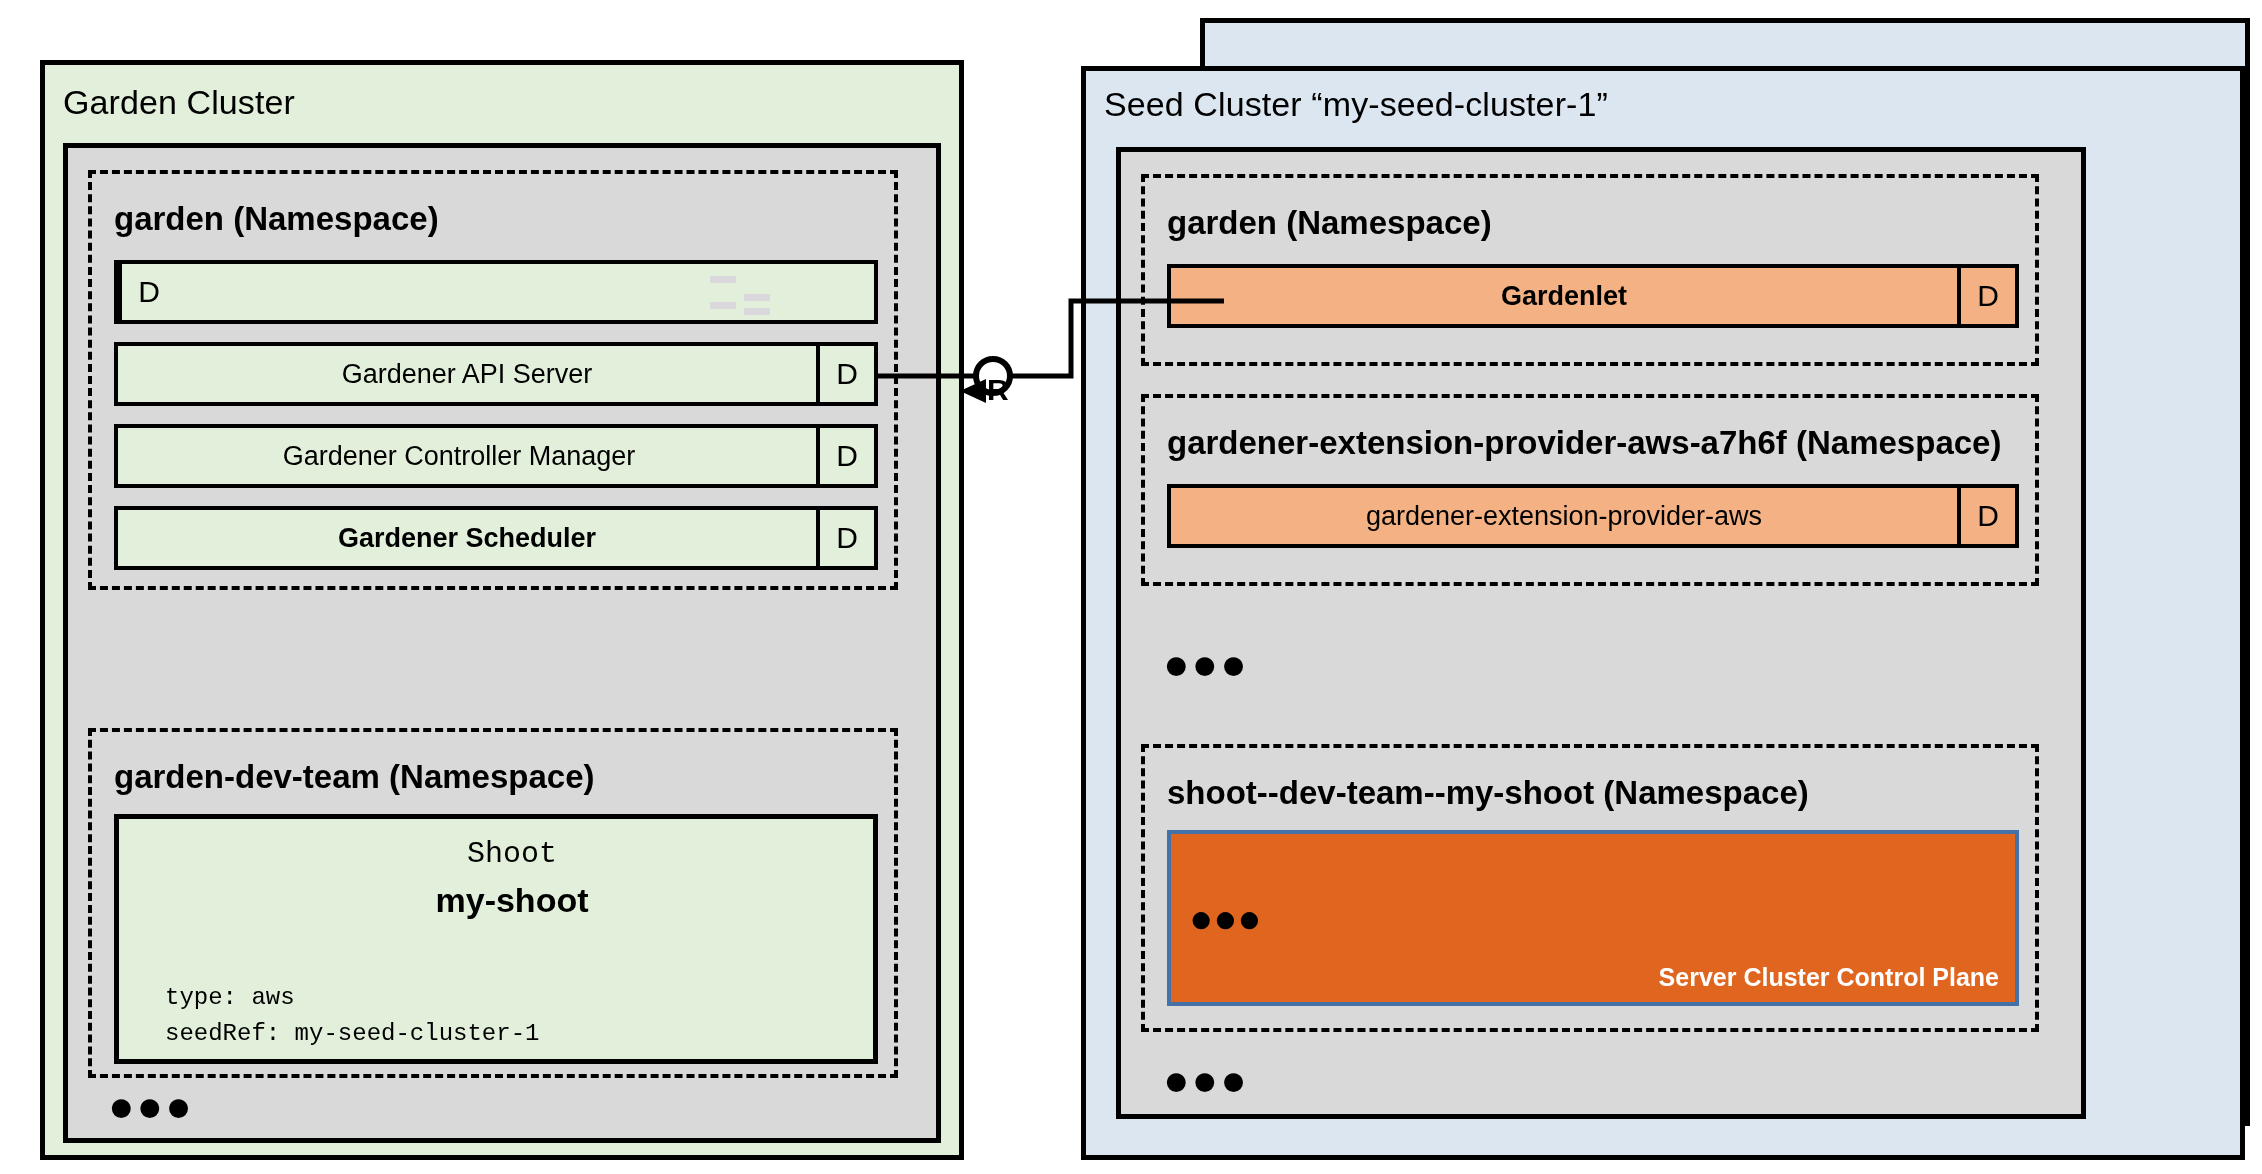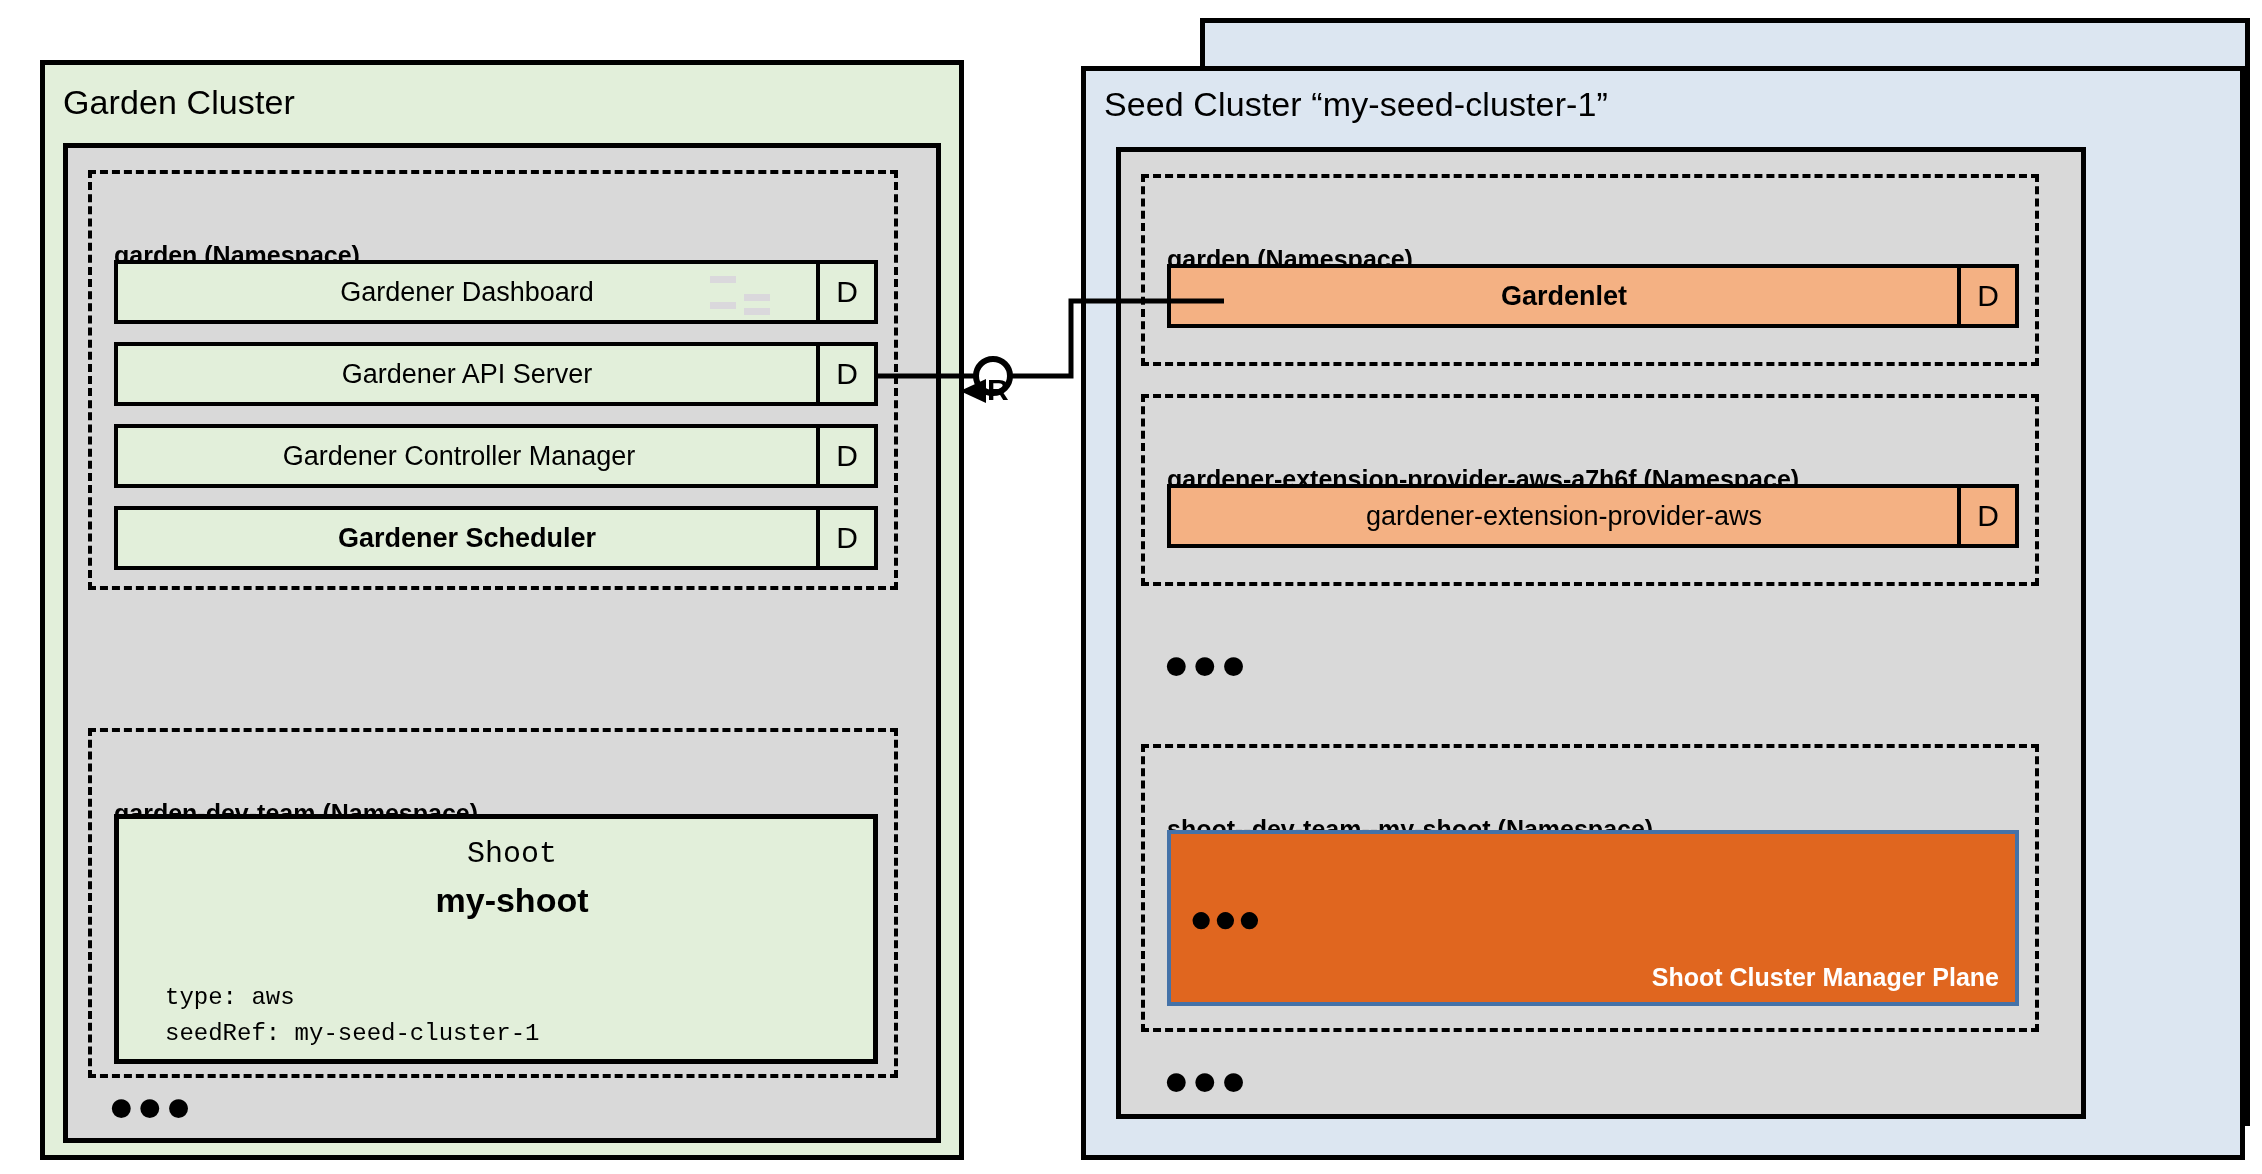--- a/index.html
+++ b/index.html
@@ -39,25 +39,24 @@
     border: 5px solid #000000;
     background: #d9d9d9;
   }
 
   .ns {
     border: 4px dashed #000000;
     background: transparent;
   }
   .ns-title {
     position: absolute;
-    font-size: 25px;
-    font-weight: bold;
-    white-space: nowrap;
-    color: #000;
-    margin-top: 41px;
+    font-size: 33px;
+    font-weight: bold;
+    white-space: nowrap;
+    color: #000;
   }
 
   .comp {
     border: 4px solid #000000;
     display: flex;
     align-items: stretch;
   }
   .comp-label {
     flex: 1 1 auto;
     display: flex;
@@ -169,21 +168,20 @@
   <div class="abs cluster" style="left:40px; top:60px; width:924px; height:1100px; background:#e2efda;">
 
     <div class="cluster-title" style="left:18px; top:18px;">Garden Cluster</div>
 
     <div class="abs cluster-body" style="left:18px; top:78px; width:878px; height:1000px;">
 
       <div class="abs ns" style="left:20px; top:22px; width:810px; height:420px;">
         <div class="ns-title" style="left:22px; top:26px;">garden (Namespace)</div>
 
         <div class="abs comp green" style="left:22px; top:86px; width:764px; height:64px;">
-          <div class="comp-label">Gardener Dashboard</div>
           <div class="comp-badge">D</div>
 
           <div class="artifact" style="left:592px; top:12px; width:26px; height:7px;"></div>
           <div class="artifact" style="left:592px; top:38px; width:26px; height:7px;"></div>
           <div class="artifact" style="left:626px; top:30px; width:26px; height:7px;"></div>
           <div class="artifact" style="left:626px; top:44px; width:26px; height:7px;"></div>
         </div>
 
         <div class="abs comp green" style="left:22px; top:168px; width:764px; height:64px;">
           <div class="comp-label">Gardener API Server</div>
@@ -240,21 +238,21 @@
         </div>
       </div>
 
       <div class="dots" style="left:42px; top:500px;">●●●</div>
 
       <div class="abs ns" style="left:20px; top:592px; width:898px; height:288px;">
         <div class="ns-title" style="left:22px; top:26px;">shoot--dev-team--my-shoot (Namespace)</div>
 
         <div class="controlplane" style="left:22px; top:82px; width:852px; height:176px;">
           <div class="cp-dots">●●●</div>
-          <div class="cp-label">Shoot Cluster Manager Plane</div>
+          <div class="cp-label">Server Cluster Control Plane</div>
         </div>
       </div>
 
       <div class="dots" style="left:42px; top:916px;">●●●</div>
     </div>
   </div>
 
   <svg id="connector" width="2262" height="1174" aria-hidden="true">
 
     <path d="M 878 376 L 974 376" stroke="#000" stroke-width="5" fill="none"></path>

